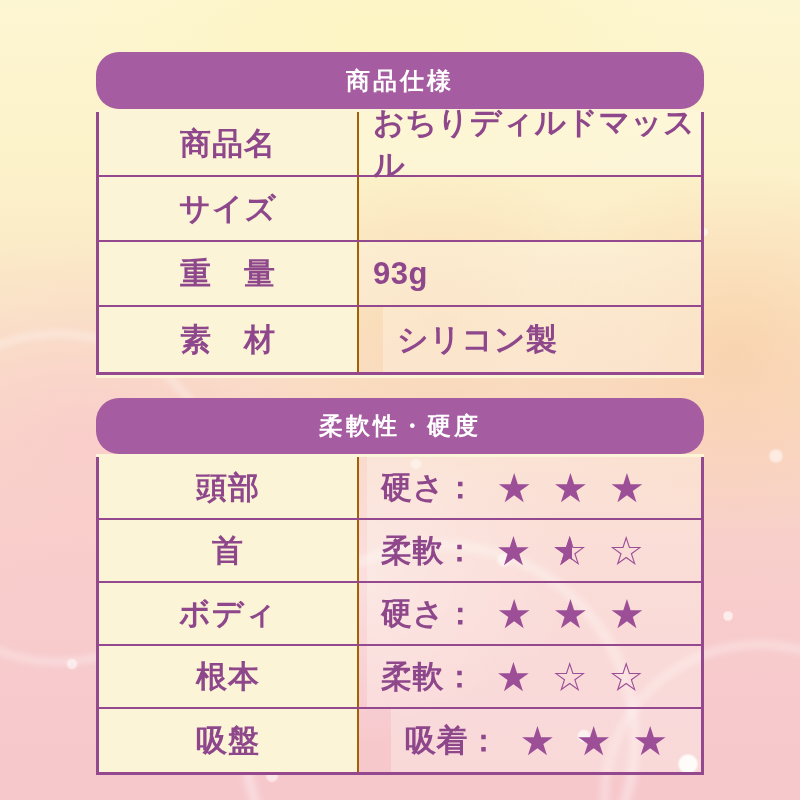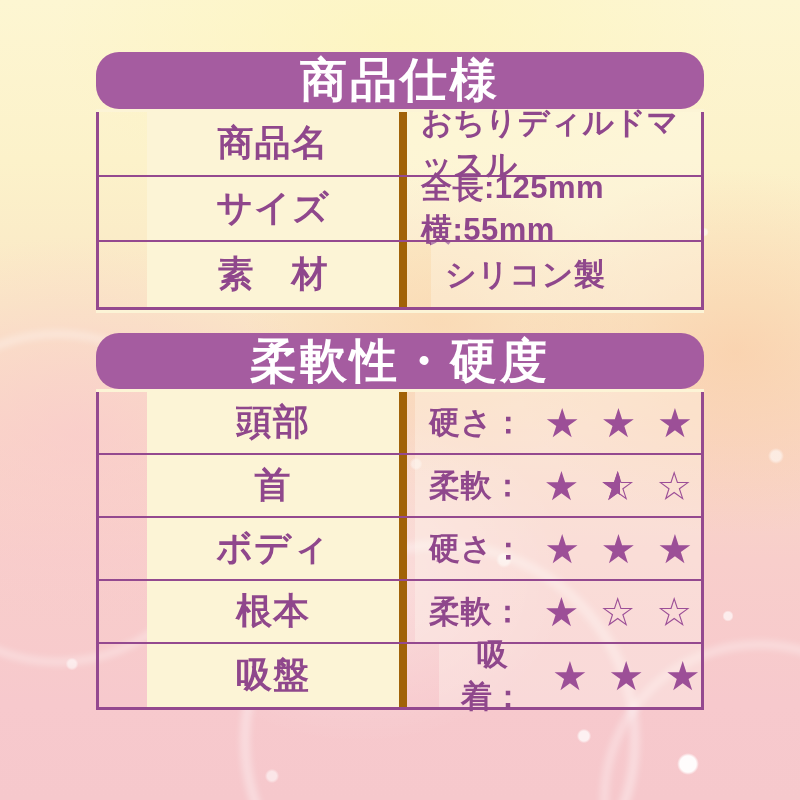--- a/index.html
+++ b/index.html
@@ -29,35 +29,35 @@
   .ring2{left:-110px;top:330px;width:320px;height:320px;border:8px solid rgba(255,255,255,0.30);filter:blur(3px);}
   .ring3{left:600px;top:640px;width:300px;height:300px;border:9px solid rgba(255,255,255,0.30);filter:blur(3px);}
 
   .spec-table{
     position:absolute;left:96px;top:52px;width:608px;z-index:2;
     color:#8f478c;font-weight:bold;
   }
   .band{
     height:57px;background:#a55ca0;color:#ffffff;
     display:flex;align-items:center;justify-content:center;
-    font-size:47px;letter-spacing:3px;border-radius:23px;
+    font-size:24px;letter-spacing:3px;border-radius:23px;
   }
   .band.rating{height:56px;margin-top:20px;}
   .gap{height:3px;background:#fcf4d6;}
   .section{
     border-left:3px solid #94498f;border-right:3px solid #94498f;border-bottom:3px solid #94498f;
     box-sizing:border-box;
   }
   .row{display:flex;height:65px;box-sizing:border-box;border-bottom:2px solid #94498f;}
   .section.rating .row{height:63px;text-align:center;}
   .row:last-child{border-bottom:none;gap:24px;}
   .cell-label{
-    width:260px;flex:0 0 260px;background:#fcf4d6;border-right:8px solid #a16207;
+    width:260px;flex:0 0 260px;background:#fcf4d6;border-right:2px solid #a16207;
     display:flex;align-items:center;justify-content:center;
-    font-size:36px;letter-spacing:1px;box-sizing:border-box;margin-left:48px;
+    font-size:31px;letter-spacing:1px;box-sizing:border-box;
   }
   .cell-value{
     flex:1;background:rgba(255,252,242,0.32);
     display:flex;align-items:center;padding-left:14px;
     font-size:31px;letter-spacing:0.5px;box-sizing:border-box;
   }
   .stars{display:flex;align-items:center;margin-left:8px;}
   .star{
     display:inline-block;font-size:40px;line-height:1;font-weight:normal;
     color:#9c4f97;margin-left:20px;position:relative;
@@ -85,21 +85,24 @@
 
   <div class="gap"></div>
 
   <div class="section">
     <div class="row">
       <div class="cell-label">商品名</div>
       <div class="cell-value">おちりディルドマッスル</div>
     </div>
     <div class="row">
       <div class="cell-label">サイズ</div>
-      <div class="cell-value">全長:125mm 横:55mm</div>
+    </div>
+    <div class="row">
+      <div class="cell-label">重　量</div>
+      <div class="cell-value">93g</div>
     </div>
     <div class="row">
       <div class="cell-label">素　材</div>
       <div class="cell-value">シリコン製</div>
     </div>
   </div>
 
   <div class="gap"></div>
 
   <div class="band rating">

